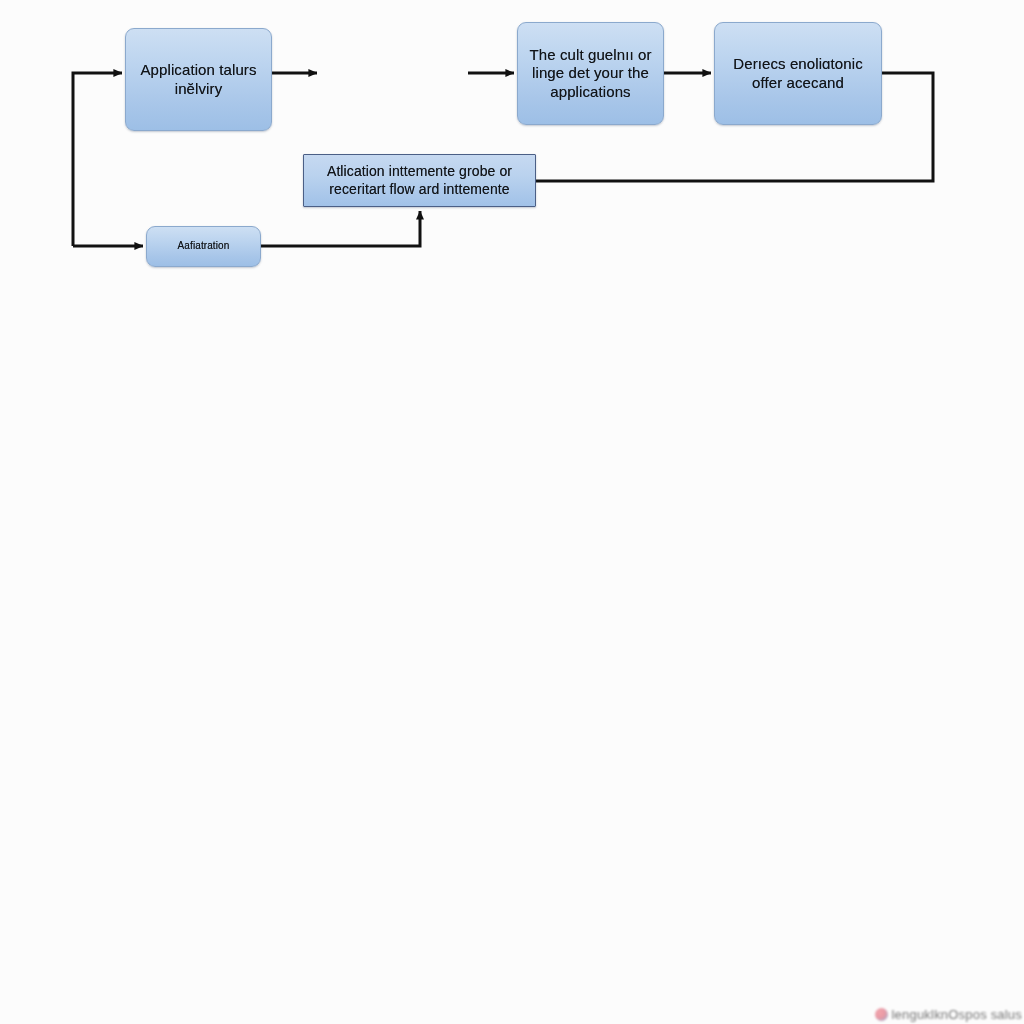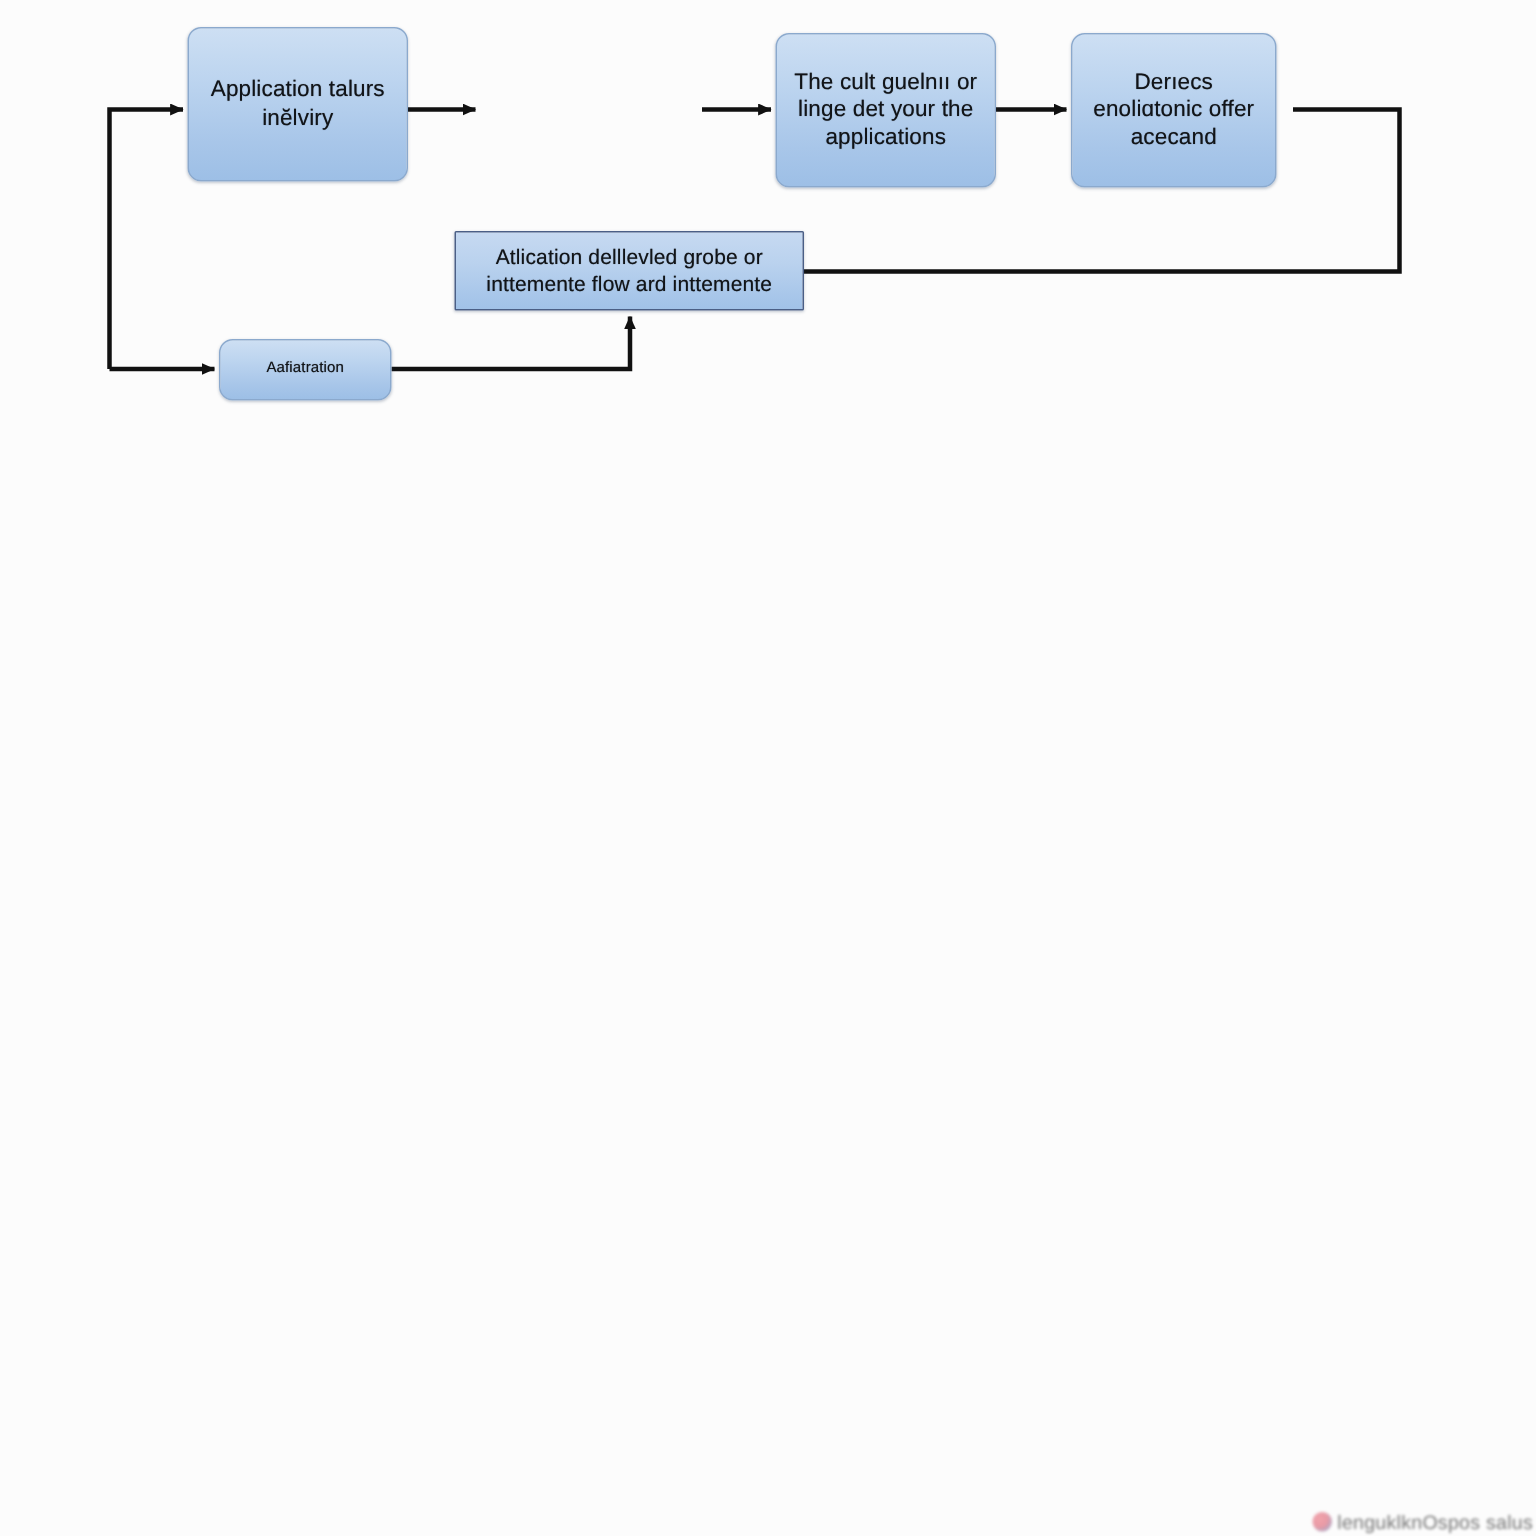--- a/index.html
+++ b/index.html
@@ -107,35 +107,35 @@
 
     <path d="M862,73 L933,73 L933,181 L536,181" fill="none" stroke="#111111" stroke-width="3"></path>
 
     <path d="M73,246 L73,73 L122,73" fill="none" stroke="#111111" stroke-width="3" marker-end="url(#arrowhead)"></path>
 
     <path d="M73,246 L143,246" fill="none" stroke="#111111" stroke-width="3" marker-end="url(#arrowhead)"></path>
 
     <path d="M261,246 L420,246 L420,211" fill="none" stroke="#111111" stroke-width="3" marker-end="url(#arrowheadUp)"></path>
   </svg>
 
-  <div class="node rounded" style="left:125px; top:18px; width:147px; height:103px; font-size:15px;">
+  <div class="node rounded" style="left:125px; top:28px; width:147px; height:103px; font-size:15px;">
     <span class="label">Application talurs inĕlviry</span>
   </div>
 
 
   <div class="node rounded" style="left:517px; top:22px; width:147px; height:103px; font-size:15px;">
     <span class="label">The cult guelnıı or linge det your the applications</span>
   </div>
 
-  <div class="node rounded" style="left:714px; top:22px; width:137px; height:103px; font-size:15px;justify-content:center;">
+  <div class="node rounded" style="left:714px; top:22px; width:168px; height:103px; font-size:15px;justify-content:center;">
     <span class="label">Derıecs enoliɑtonic offer acecand</span>
   </div>
 
   <div class="node square" style="left:303px; top:154px; width:233px; height:53px; font-size:14px;">
-    <span class="label">Atlication delllevled grobe or inttemente flow ard inttemente</span>
+    <span class="label">Atlication inttemente grobe or receritart flow ard inttemente</span>
   </div>
 
   <div class="node rounded" style="left:146px; top:226px; width:115px; height:41px; font-size:10px;">
     <span class="label">Aafiatration</span>
   </div>
 
   <div id="watermark">
     <span class="wm-icon"></span>
     <span class="wm-text">lenguklknOspos salus</span>
   </div>

